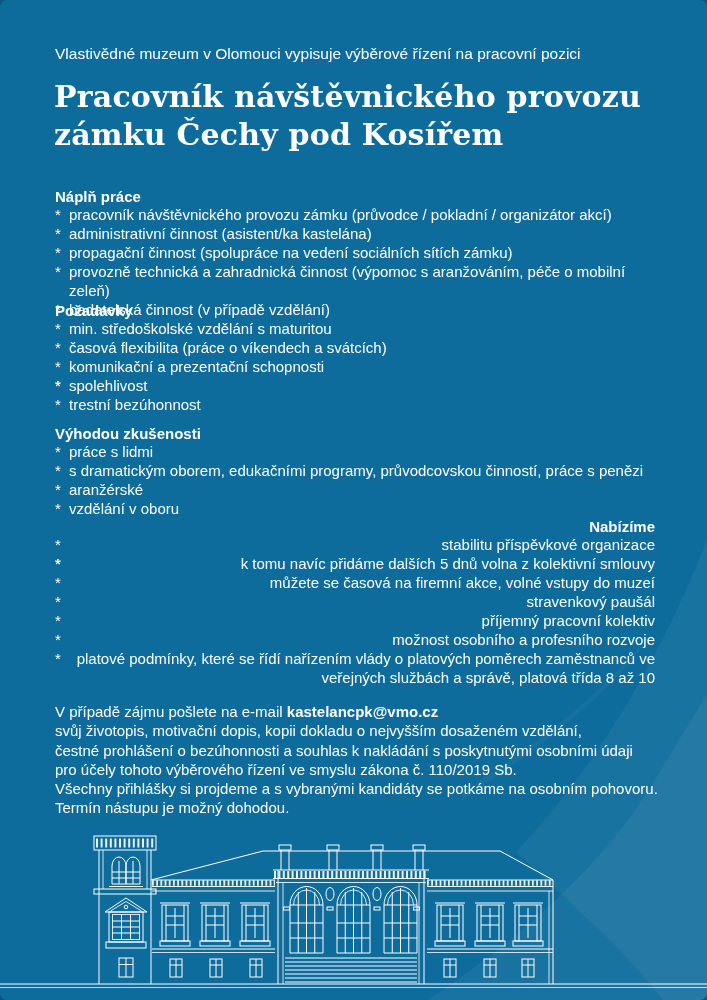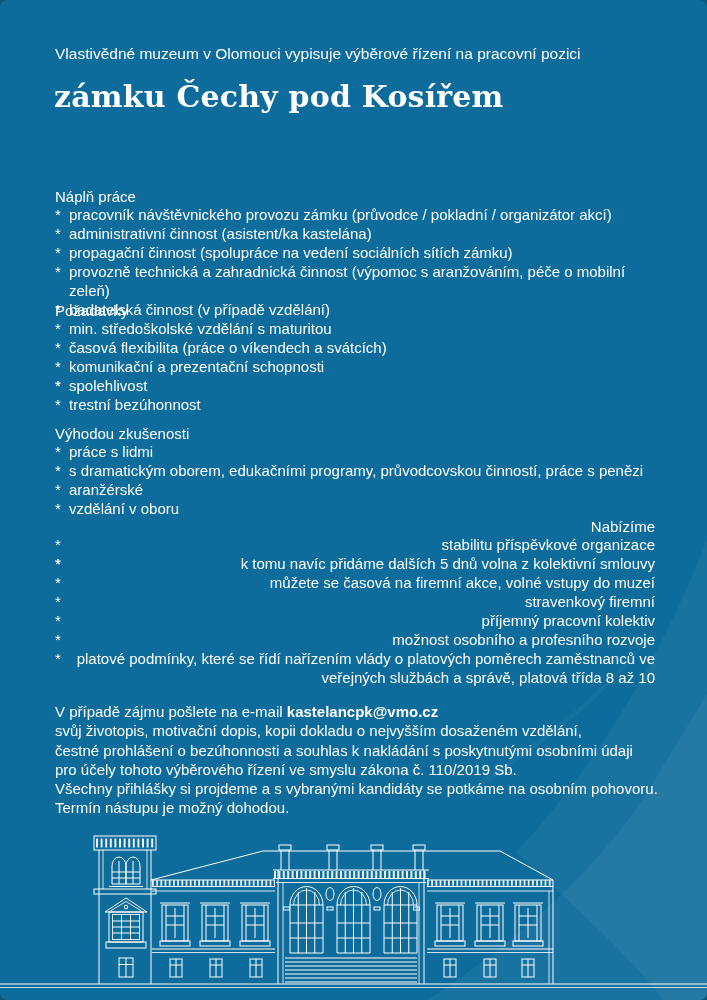--- a/index.html
+++ b/index.html
@@ -19,21 +19,21 @@
     font-size:15.5px;line-height:19px;font-weight:400;
   }
   .title{
     position:absolute;left:54px;top:78px;width:645px;
     font-family:"DejaVu Serif","Liberation Serif",serif;
     font-weight:700;font-size:30px;line-height:38px;
     letter-spacing:0.2px;
   }
   .section{position:absolute;left:55px;width:600px;font-size:15px;line-height:19px;}
   .section h3{
-    margin:0;padding:0;font-size:15px;line-height:19.2px;font-weight:400;
+    margin:0;padding:0;font-size:15px;line-height:19.2px;font-weight:700;
   }
   .section ul{margin:0;padding:0;list-style:none;}
   .section li{
     position:relative;margin:0;padding:0 0 0 14px;line-height:18.9px;
   }
   .section li .bullet{position:absolute;left:0;top:0;}
   .sec-napln{top:187px;}
   .sec-pozadavky{top:301px;}
   .sec-vyhodou{top:424px;}
   .sec-nabizime{top:517px;text-align:right;}
@@ -53,20 +53,21 @@
     <path d="M 707 540 C 662 655 598 765 516 852 C 574 906 632 958 663 1000 L 707 1000 Z" fill="#ffffff" opacity="0.05"></path>
     <path d="M 428 1000 C 522 938 612 858 662 768 L 707 694 L 707 1000 Z" fill="#ffffff" opacity="0.05"></path>
     <path d="M 462 800 C 548 742 616 690 655 628 C 612 684 548 738 462 792 Z" fill="#ffffff" opacity="0.04"></path>
   </svg>
 
   <div class="content">
 
     <div class="intro">Vlastivědné muzeum v Olomouci vypisuje výběrové řízení na pracovní pozici</div>
 
     <div class="title">
+      <div>Pracovník návštěvnického provozu</div>
       <div>zámku Čechy pod Kosířem</div>
     </div>
 
     <div class="section sec-napln">
       <h3>Náplň práce</h3>
       <ul>
         <li><span class="bullet">*</span><span>pracovník návštěvnického provozu zámku (průvodce / pokladní / organizátor akcí)</span></li>
         <li><span class="bullet">*</span><span>administrativní činnost (asistent/ka kastelána)</span></li>
         <li><span class="bullet">*</span><span>propagační činnost (spolupráce na vedení sociálních sítích zámku)</span></li>
         <li><span class="bullet">*</span><span>provozně technická a zahradnická činnost (výpomoc s aranžováním, péče o mobilní zeleň)</span></li>
@@ -96,21 +97,21 @@
       </ul>
     </div>
 
     <div class="section sec-nabizime">
       <h3>Nabízíme</h3>
       <ul>
         <li><span class="bullet">*</span><span>stabilitu příspěvkové organizace</span></li>
         <li><span class="bullet">*</span></li>
         <li><span class="bullet">*</span><span>k tomu navíc přidáme dalších 5 dnů volna z kolektivní smlouvy</span></li>
         <li><span class="bullet">*</span><span>můžete se časová na firemní akce, volné vstupy do muzeí</span></li>
-        <li><span class="bullet">*</span><span>stravenkový firemní</span></li>
+        <li><span class="bullet">*</span><span>stravenkový paušál</span></li>
         <li><span class="bullet">*</span><span>příjemný pracovní kolektiv</span></li>
         <li><span class="bullet">*</span><span>možnost osobního a profesního rozvoje</span></li>
         <li><span class="bullet">*</span><span>platové podmínky, které se řídí nařízením vlády o platových poměrech zaměstnanců ve veřejných službách a správě, platová třída 8 až 10</span></li>
       </ul>
     </div>
 
     <div class="contact">
       <div><span>V případě zájmu pošlete na e-mail </span><span class="email">kastelancpk@vmo.cz</span></div>
       <div>svůj životopis, motivační dopis, kopii dokladu o nejvyšším dosaženém vzdělání,</div>
       <div>čestné prohlášení o bezúhonnosti a souhlas k nakládání s poskytnutými osobními údaji</div>

